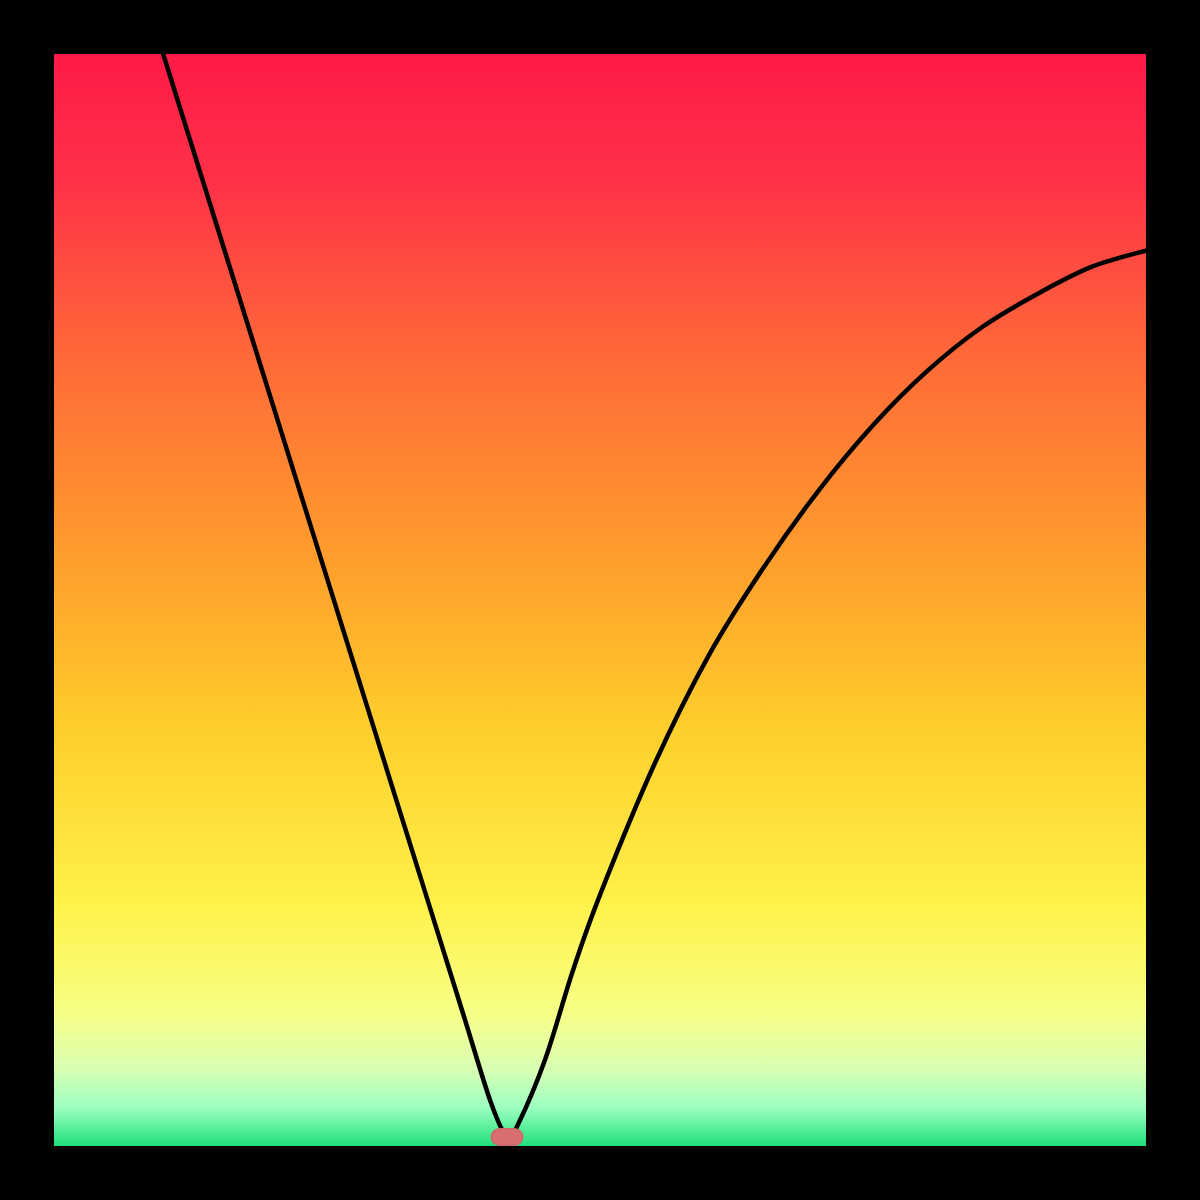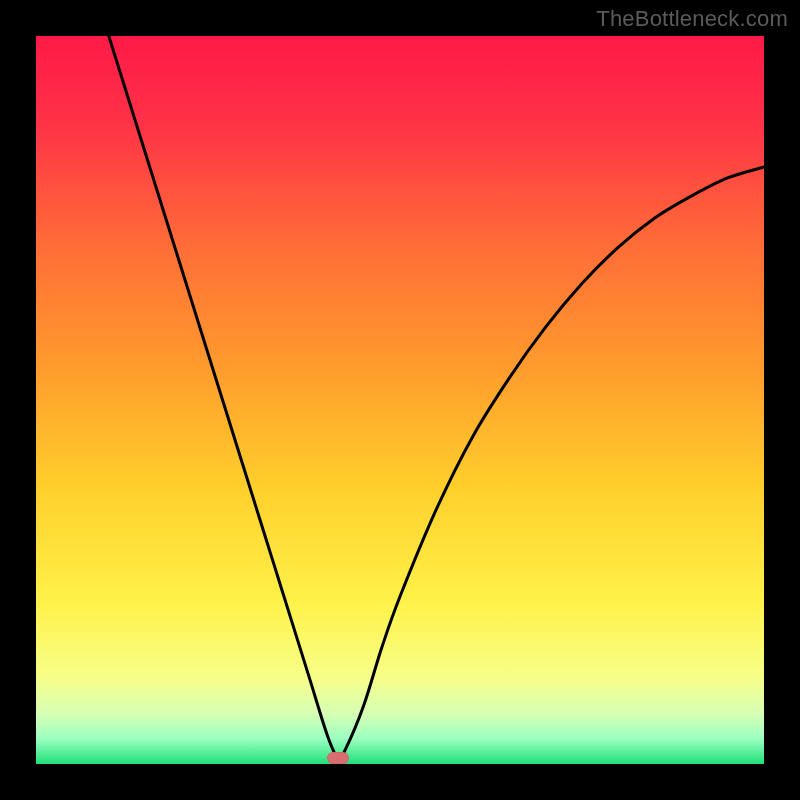--- a/index.html
+++ b/index.html
@@ -49,21 +49,20 @@
     border-radius: 6px;
     background: #d86e70;
     transform: translate(-50%, -50%);
     box-shadow: inset 0 0 0 1px rgba(0,0,0,0.05);
   }
 </style>
 </head>
 <body>
 
 <div class="frame">
-  <div class="watermark">TheBottleneck.com</div>
 
   <div class="plot-area">
     <svg id="plot-svg" viewBox="0 0 728 728" preserveAspectRatio="none">
       <defs>
         <linearGradient id="bg-grad" x1="0" y1="0" x2="0" y2="1">
             <stop offset="0.00%" stop-color="#ff1a47"></stop>
             <stop offset="12.00%" stop-color="#ff3247"></stop>
             <stop offset="28.00%" stop-color="#ff6a38"></stop>
             <stop offset="45.00%" stop-color="#ff9a2d"></stop>
             <stop offset="62.00%" stop-color="#ffcf2b"></stop>

